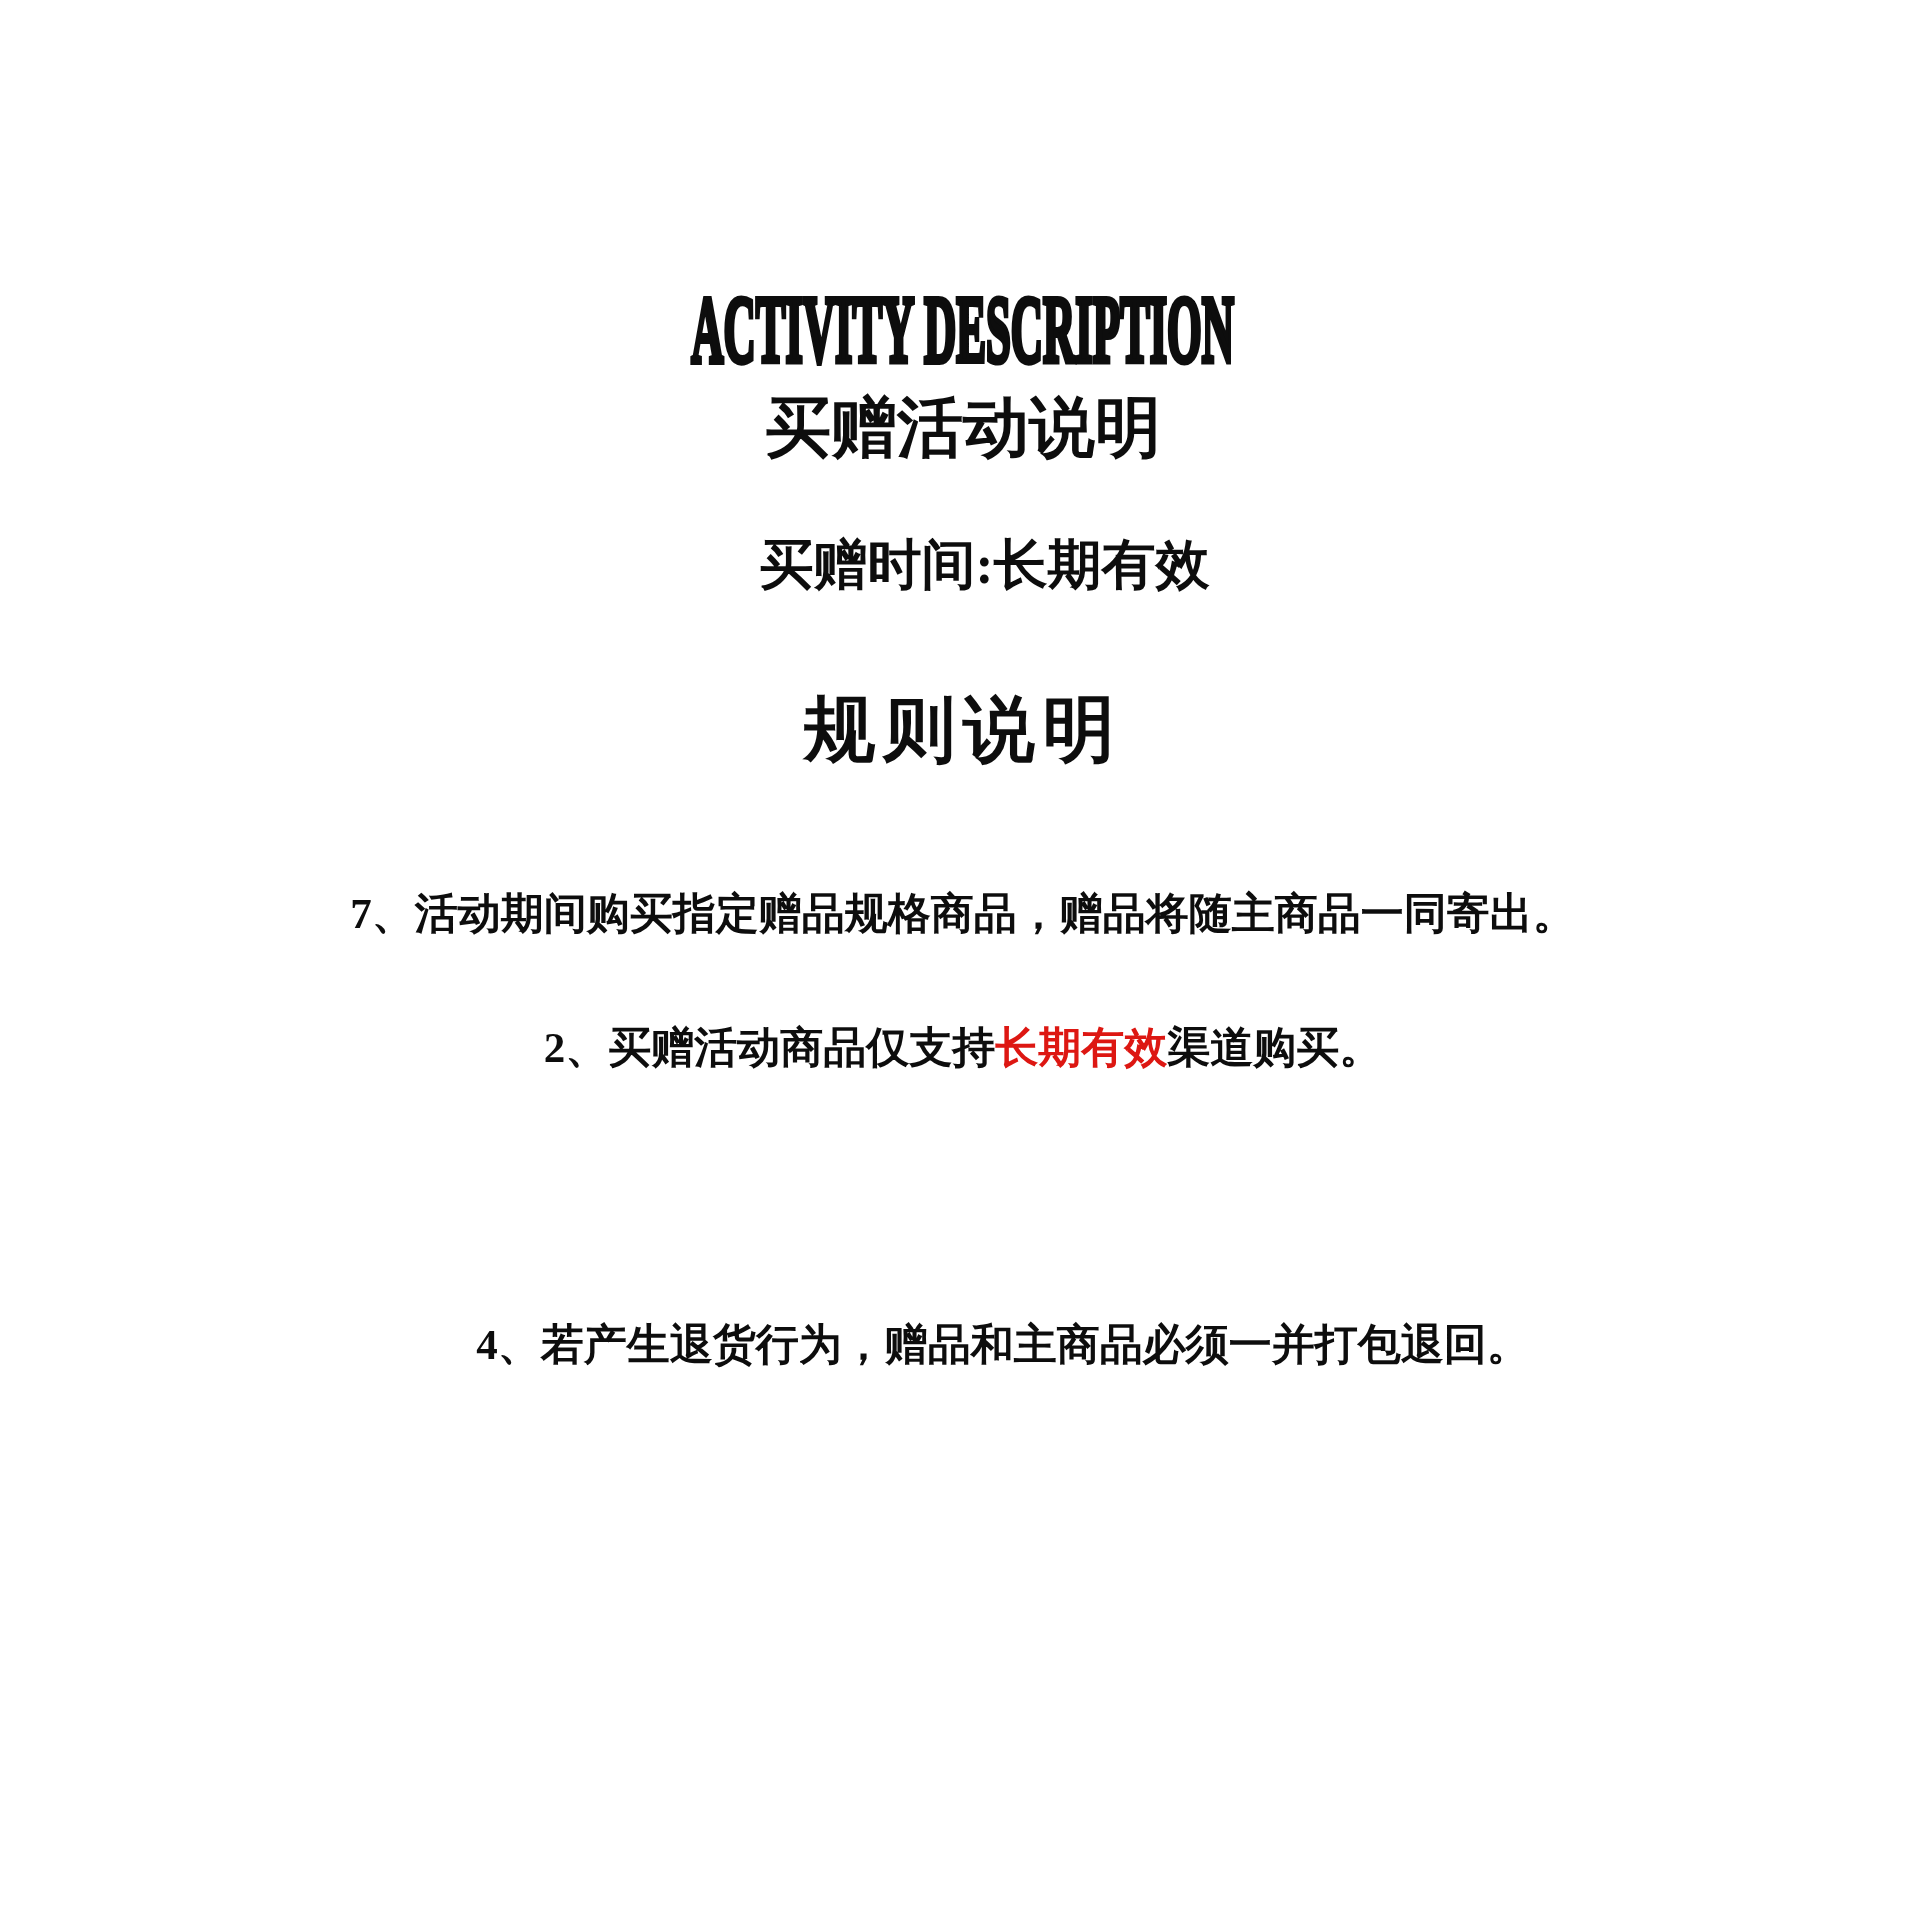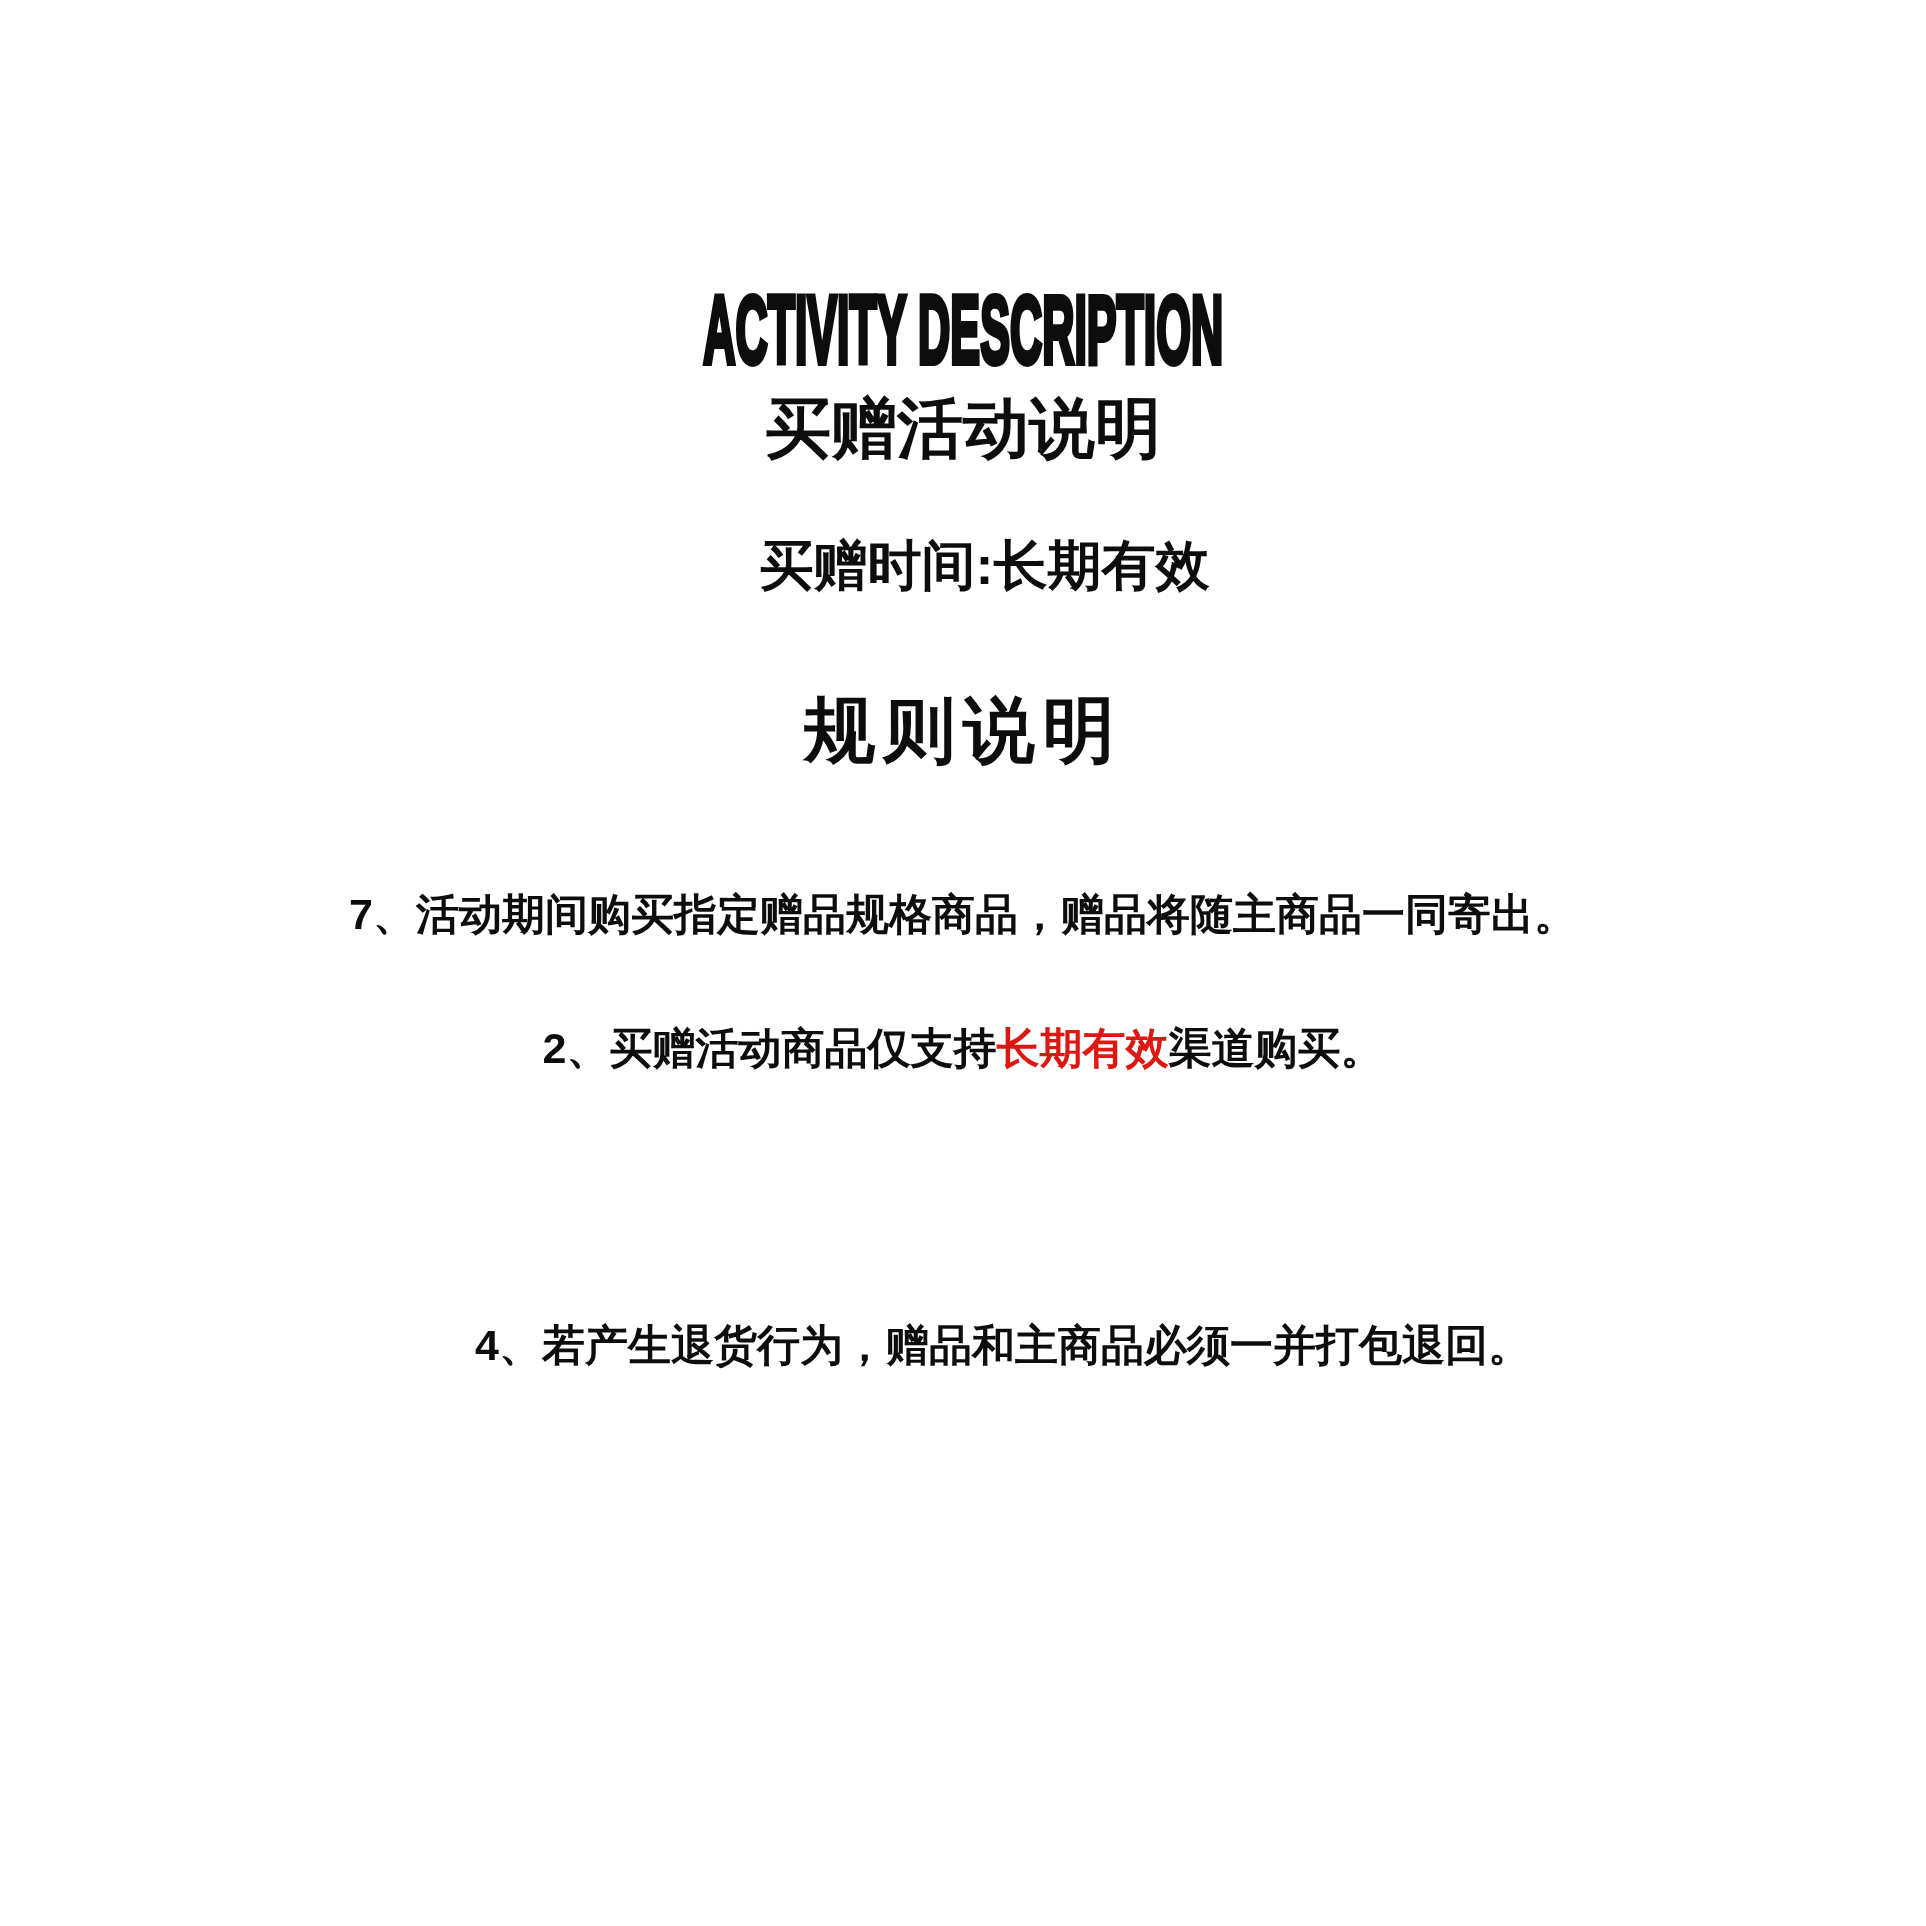--- a/index.html
+++ b/index.html
@@ -8,21 +8,21 @@
     background: #ffffff;
     width: 1926px;
     height: 1926px;
   }
   .canvas {
     position: relative;
     width: 1926px;
     height: 1434px;
     background: #ffffff;
     overflow: hidden;
-    font-family: Liberation Sans, sans-serif;
+    font-family: Liberation Serif, serif;
     color: #0d0d0d;
   }
   .row {
     position: absolute;
     left: 0;
     width: 100%;
     display: flex;
     justify-content: center;
     white-space: nowrap;
   }

